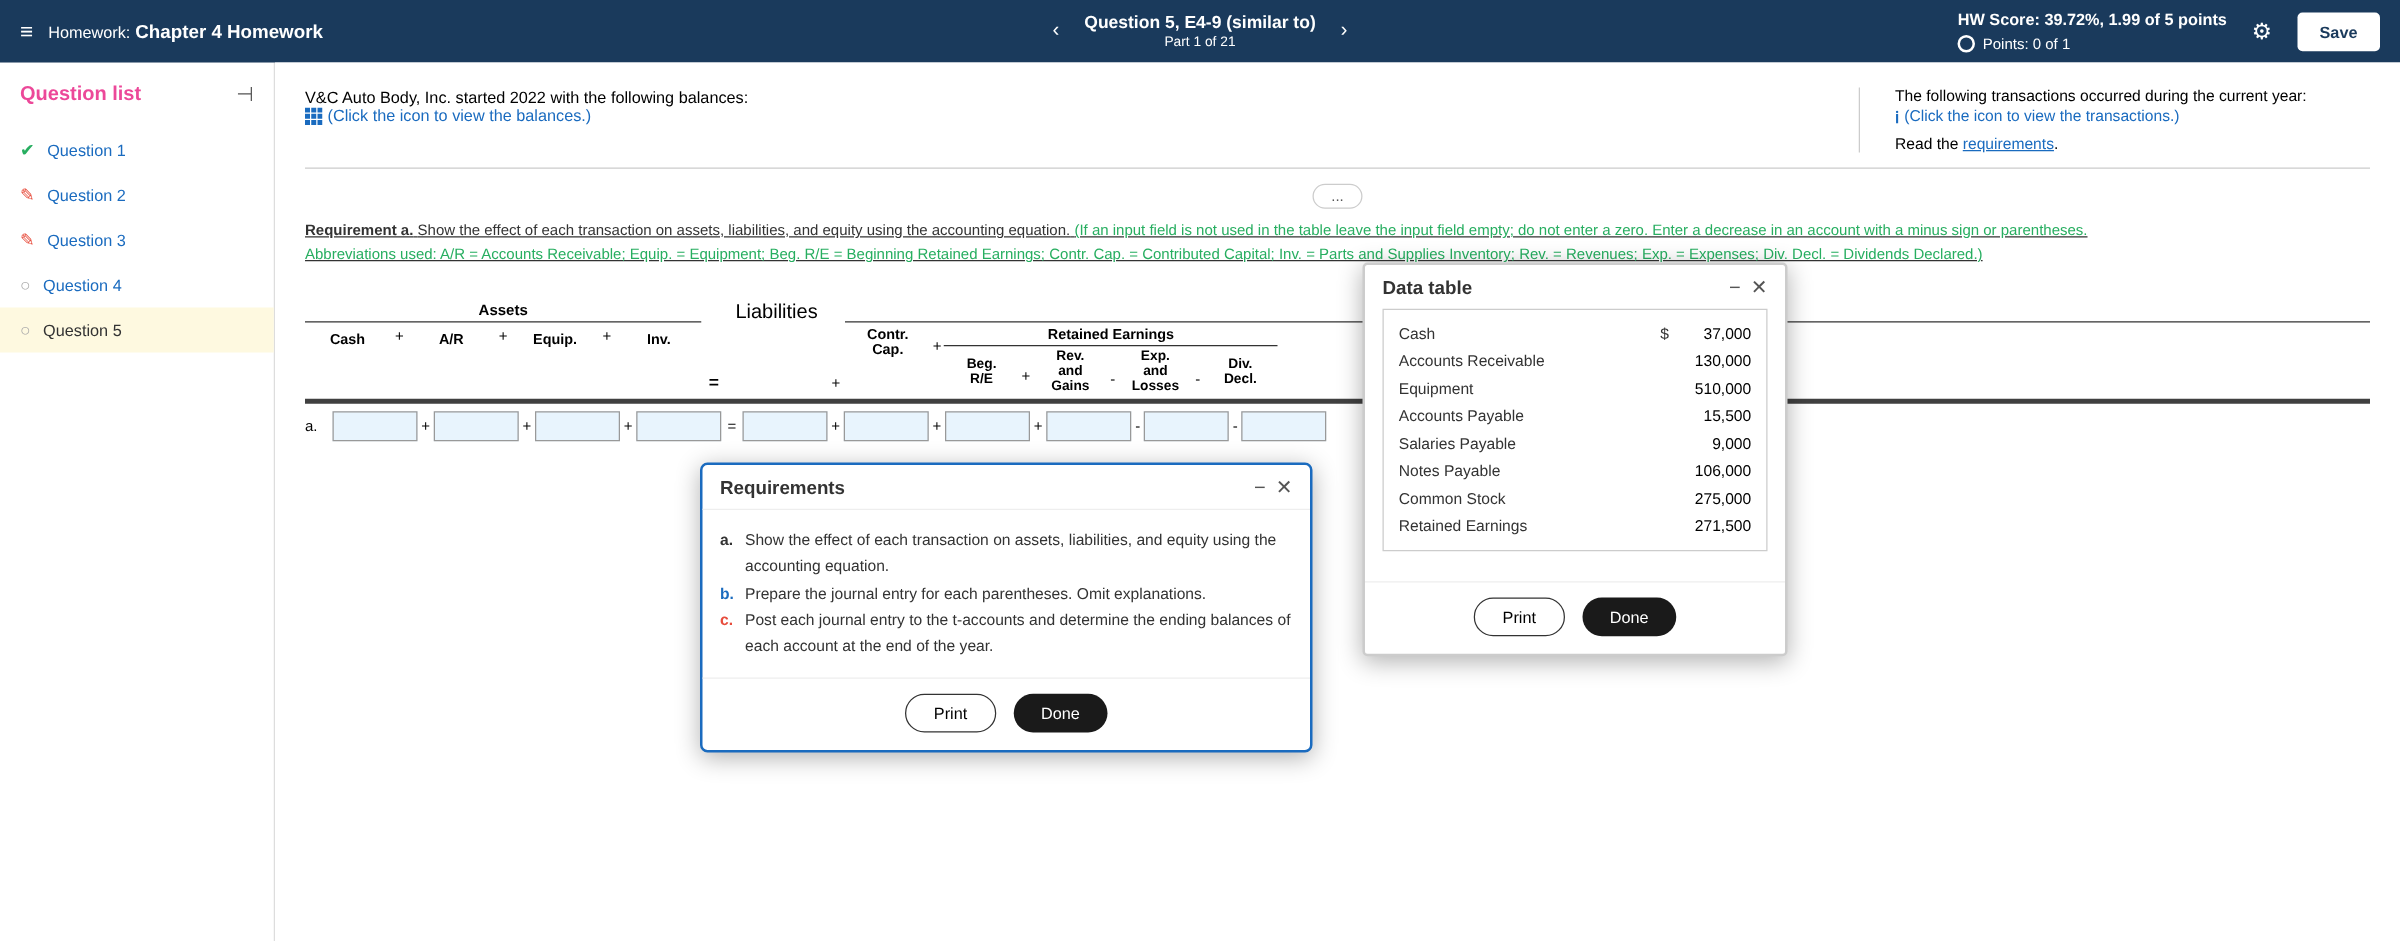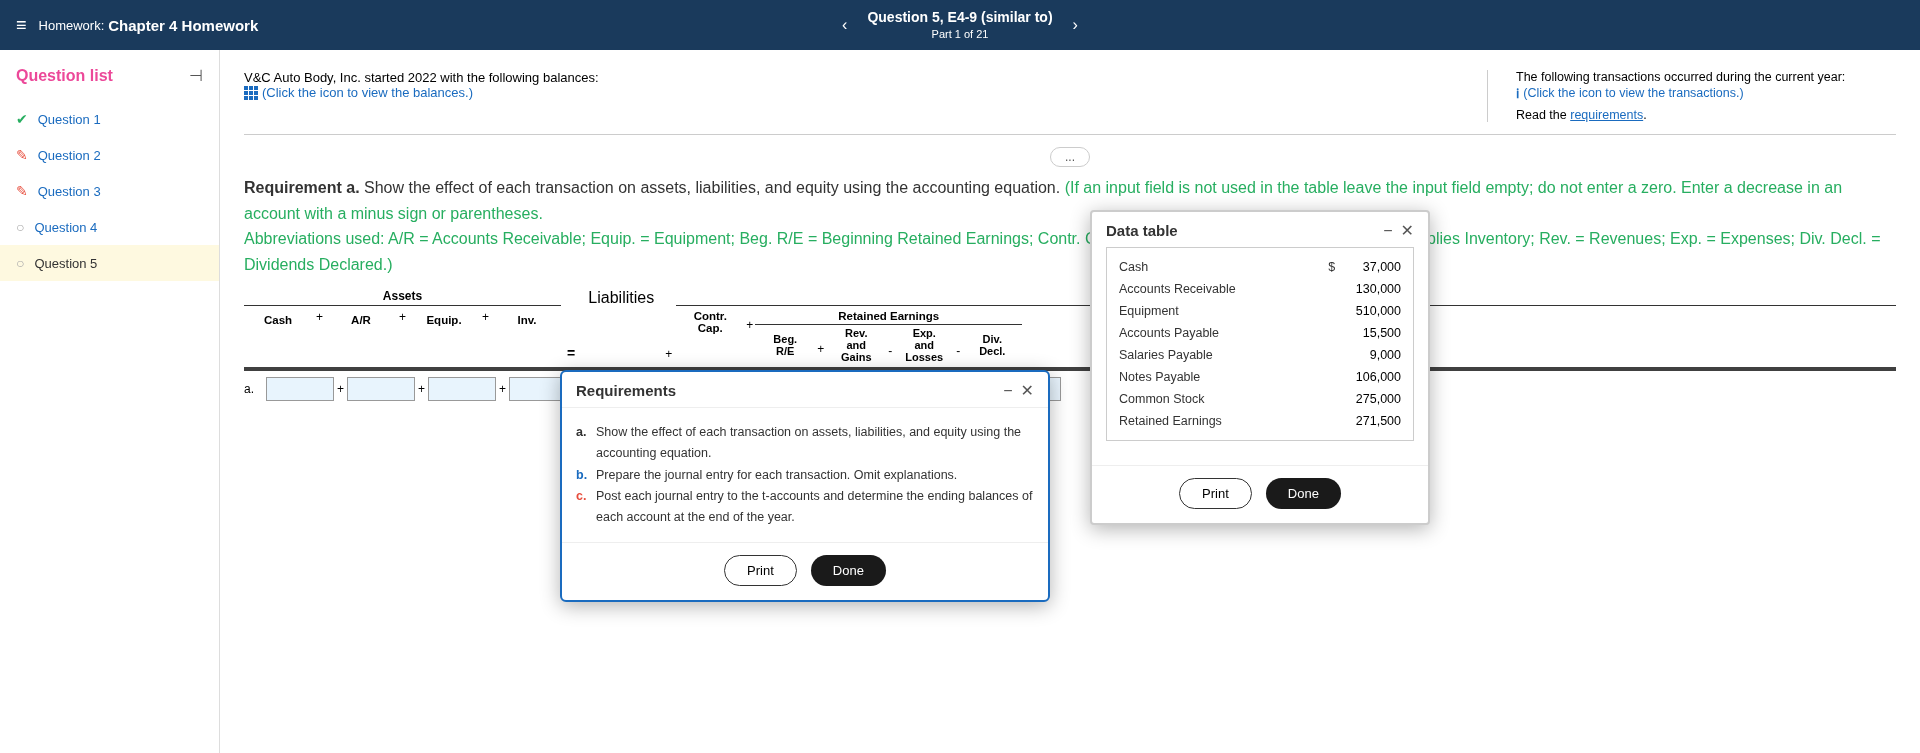--- a/index.html
+++ b/index.html
@@ -118,24 +118,25 @@
       background: white;
       border: 1px solid #ccc;
       border-radius: 12px;
       padding: 2px 14px;
       font-size: 12px;
       cursor: pointer;
       color: #555;
     }
 
     .req-text {
-      font-size: 16px;
+      font-size: 12px;
       color: #333;
-      margin-bottom: 12px;
+      margin-bottom: 28px;
       line-height: 1.6;
+      text-decoration: underline;
     }
     .req-text strong { font-weight: bold; }
     .req-text .green-text { color: #27ae60; }
 
     
     .accounting-section { margin-top: 6px; }
 
     .input-row { display: flex; align-items: center; margin-top: 4px; }
     .row-label { font-size: 12px; margin-right: 4px; width: 18px; }
     .acct-input {
@@ -242,20 +243,31 @@
 
   <div class="center-section">
     <button class="question-nav-btn">‹</button>
     <div class="question-info">
       <div class="question-title">Question 5, E4-9 (similar to)</div>
       <div class="question-subtitle">Part 1 of 21</div>
     </div>
     <button class="question-nav-btn">›</button>
   </div>
 
+  <div class="right-section">
+    <div class="score-section">
+      <div class="score-title">HW Score: 39.72%, 1.99 of 5 points</div>
+      <div class="points-row">
+        <span class="circle-icon"></span>
+        <span>Points: 0 of 1</span>
+      </div>
+    </div>
+    <button class="gear-btn">⚙</button>
+    <button class="save-btn">Save</button>
+  </div>
 </nav>
 
 <div class="main-layout">
 
   <aside class="sidebar">
     <div class="sidebar-header">
       <span class="sidebar-title">Question list</span>
       <button class="collapse-btn">⊣</button>
     </div>
 
@@ -416,21 +428,21 @@
           </div>
         </div>
         <div class="modal-body">
           <ul class="req-list">
             <li>
               <span class="letter">a.</span>
               <span>Show the effect of each transaction on assets, liabilities, and equity using the accounting equation.</span>
             </li>
             <li>
               <span class="letter" style="color:#1a6bbf; font-weight:bold;">b.</span>
-              <span>Prepare the journal entry for each transaction. Omit explanations.</span>
+              <span>Prepare the journal entry for each parentheses. Omit explanations.</span>
             </li>
             <li>
               <span class="letter" style="color:#e74c3c; font-weight:bold;">c.</span>
               <span>Post each journal entry to the t-accounts and determine the ending balances of each account at the end of the year.</span>
             </li>
           </ul>
         </div>
         <div class="modal-footer">
           <button class="btn-print">Print</button>
           <button class="btn-done">Done</button>

